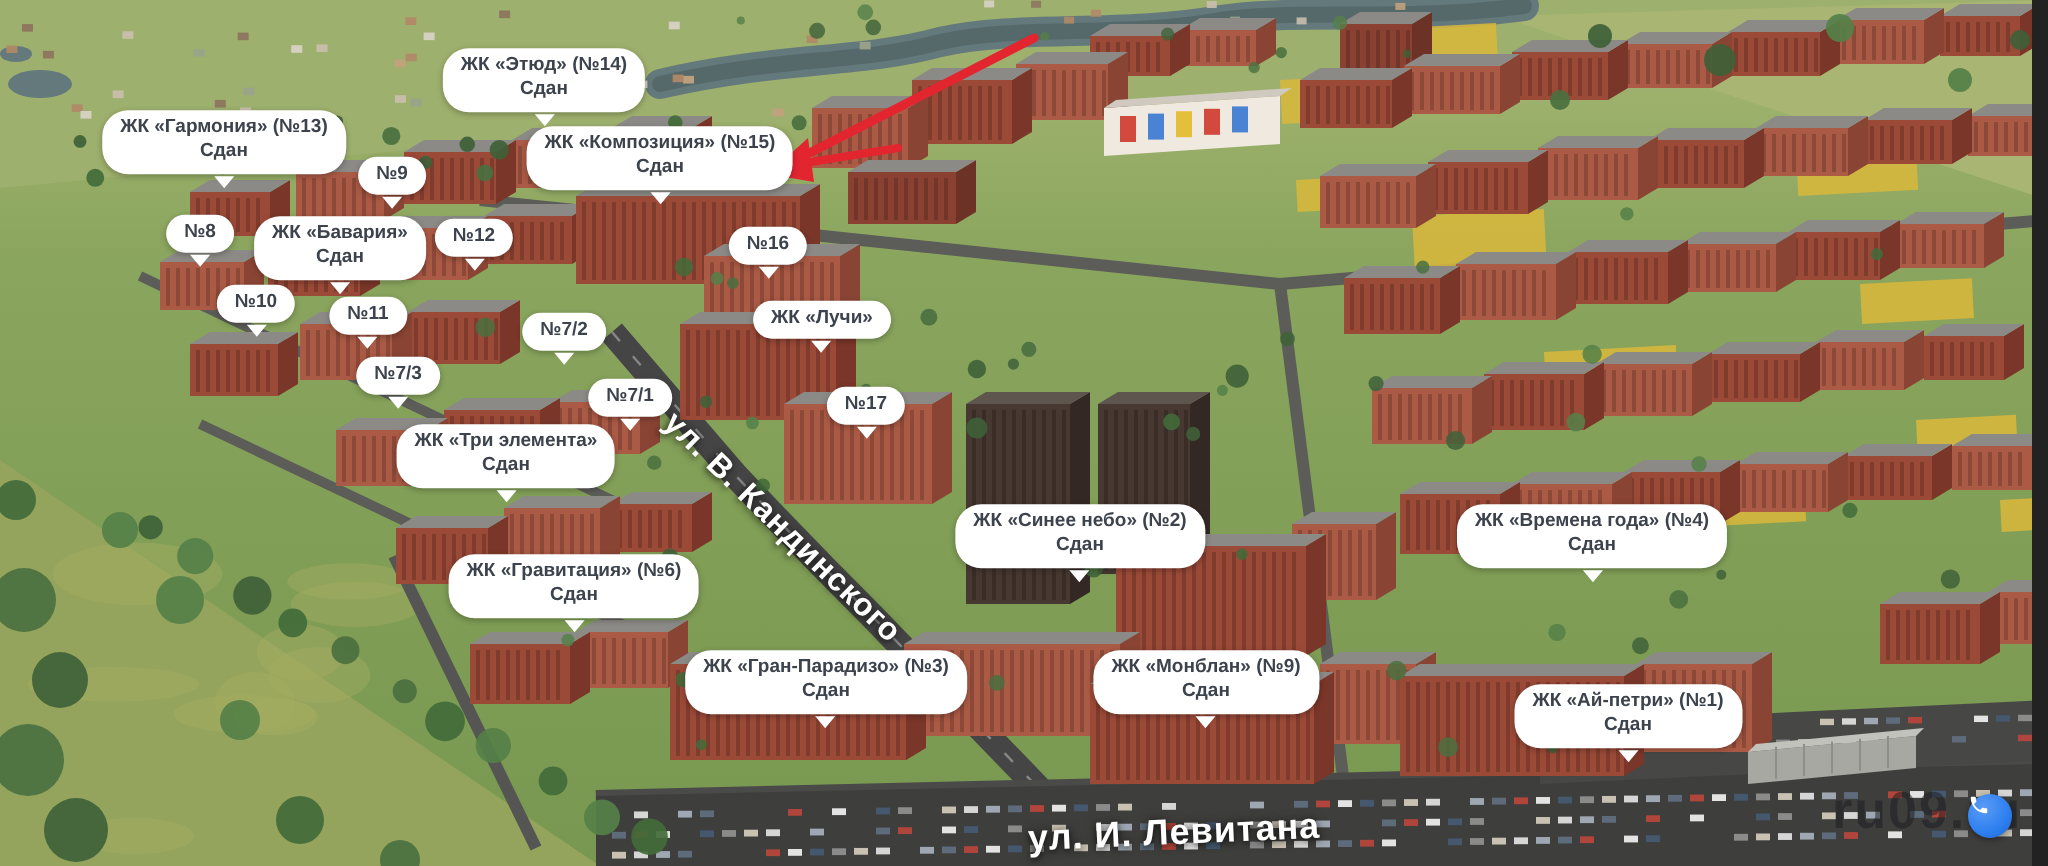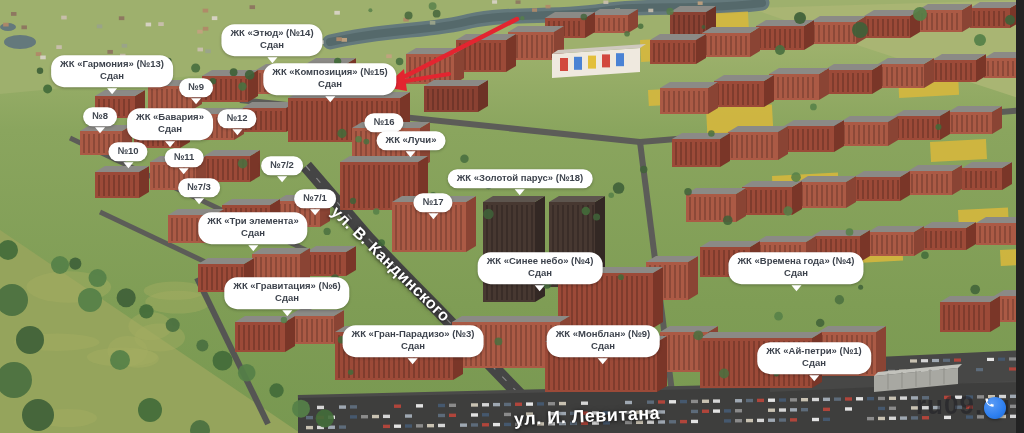--- a/index.html
+++ b/index.html
@@ -1404,50 +1404,47 @@
       <div class="bubble" style="left: 170px; top: 124px;">
         <div>ЖК «Бавария»</div>
         <div>Сдан</div>
       </div>
       <div class="bubble" style="left: 237px; top: 119px;">
         <div>№12</div>
       </div>
       <div class="bubble" style="left: 384px; top: 123px;">
         <div>№16</div>
       </div>
-      <div class="bubble" style="left: 411px; top: 141px;">
+      <div class="bubble" style="left: 411px; top: 160px;">
         <div>ЖК «Лучи»</div>
       </div>
       <div class="bubble" style="left: 128px; top: 152px;">
         <div>№10</div>
       </div>
       <div class="bubble" style="left: 184px; top: 158px;">
         <div>№11</div>
       </div>
       <div class="bubble" style="left: 282px; top: 166px;">
         <div>№7/2</div>
       </div>
       <div class="bubble" style="left: 433px; top: 167px; margin-top: 36px;">
         <div>№17</div>
-      </div>
-      <div class="bubble" style="left: 520px; top: 179px;">
-        <div>ЖК «Золотой парус» (№18)</div>
       </div>
       <div class="bubble" style="left: 199px; top: 188px;">
         <div>№7/3</div>
       </div>
       <div class="bubble" style="left: 315px; top: 199px;">
         <div>№7/1</div>
       </div>
       <div class="bubble" style="left: 253px; top: 228px;">
         <div>ЖК «Три элемента»</div>
         <div>Сдан</div>
       </div>
       <div class="bubble" style="left: 540px; top: 268px;">
-        <div>ЖК «Синее небо» (№4)</div>
+        <div>ЖК «Синее небо» (№2)</div>
         <div>Сдан</div>
       </div>
       <div class="bubble" style="left: 796px; top: 268px;">
         <div>ЖК «Времена года» (№4)</div>
         <div>Сдан</div>
       </div>
       <div class="bubble" style="left: 287px; top: 293px;">
         <div>ЖК «Гравитация» (№6)</div>
         <div>Сдан</div>
       </div>

